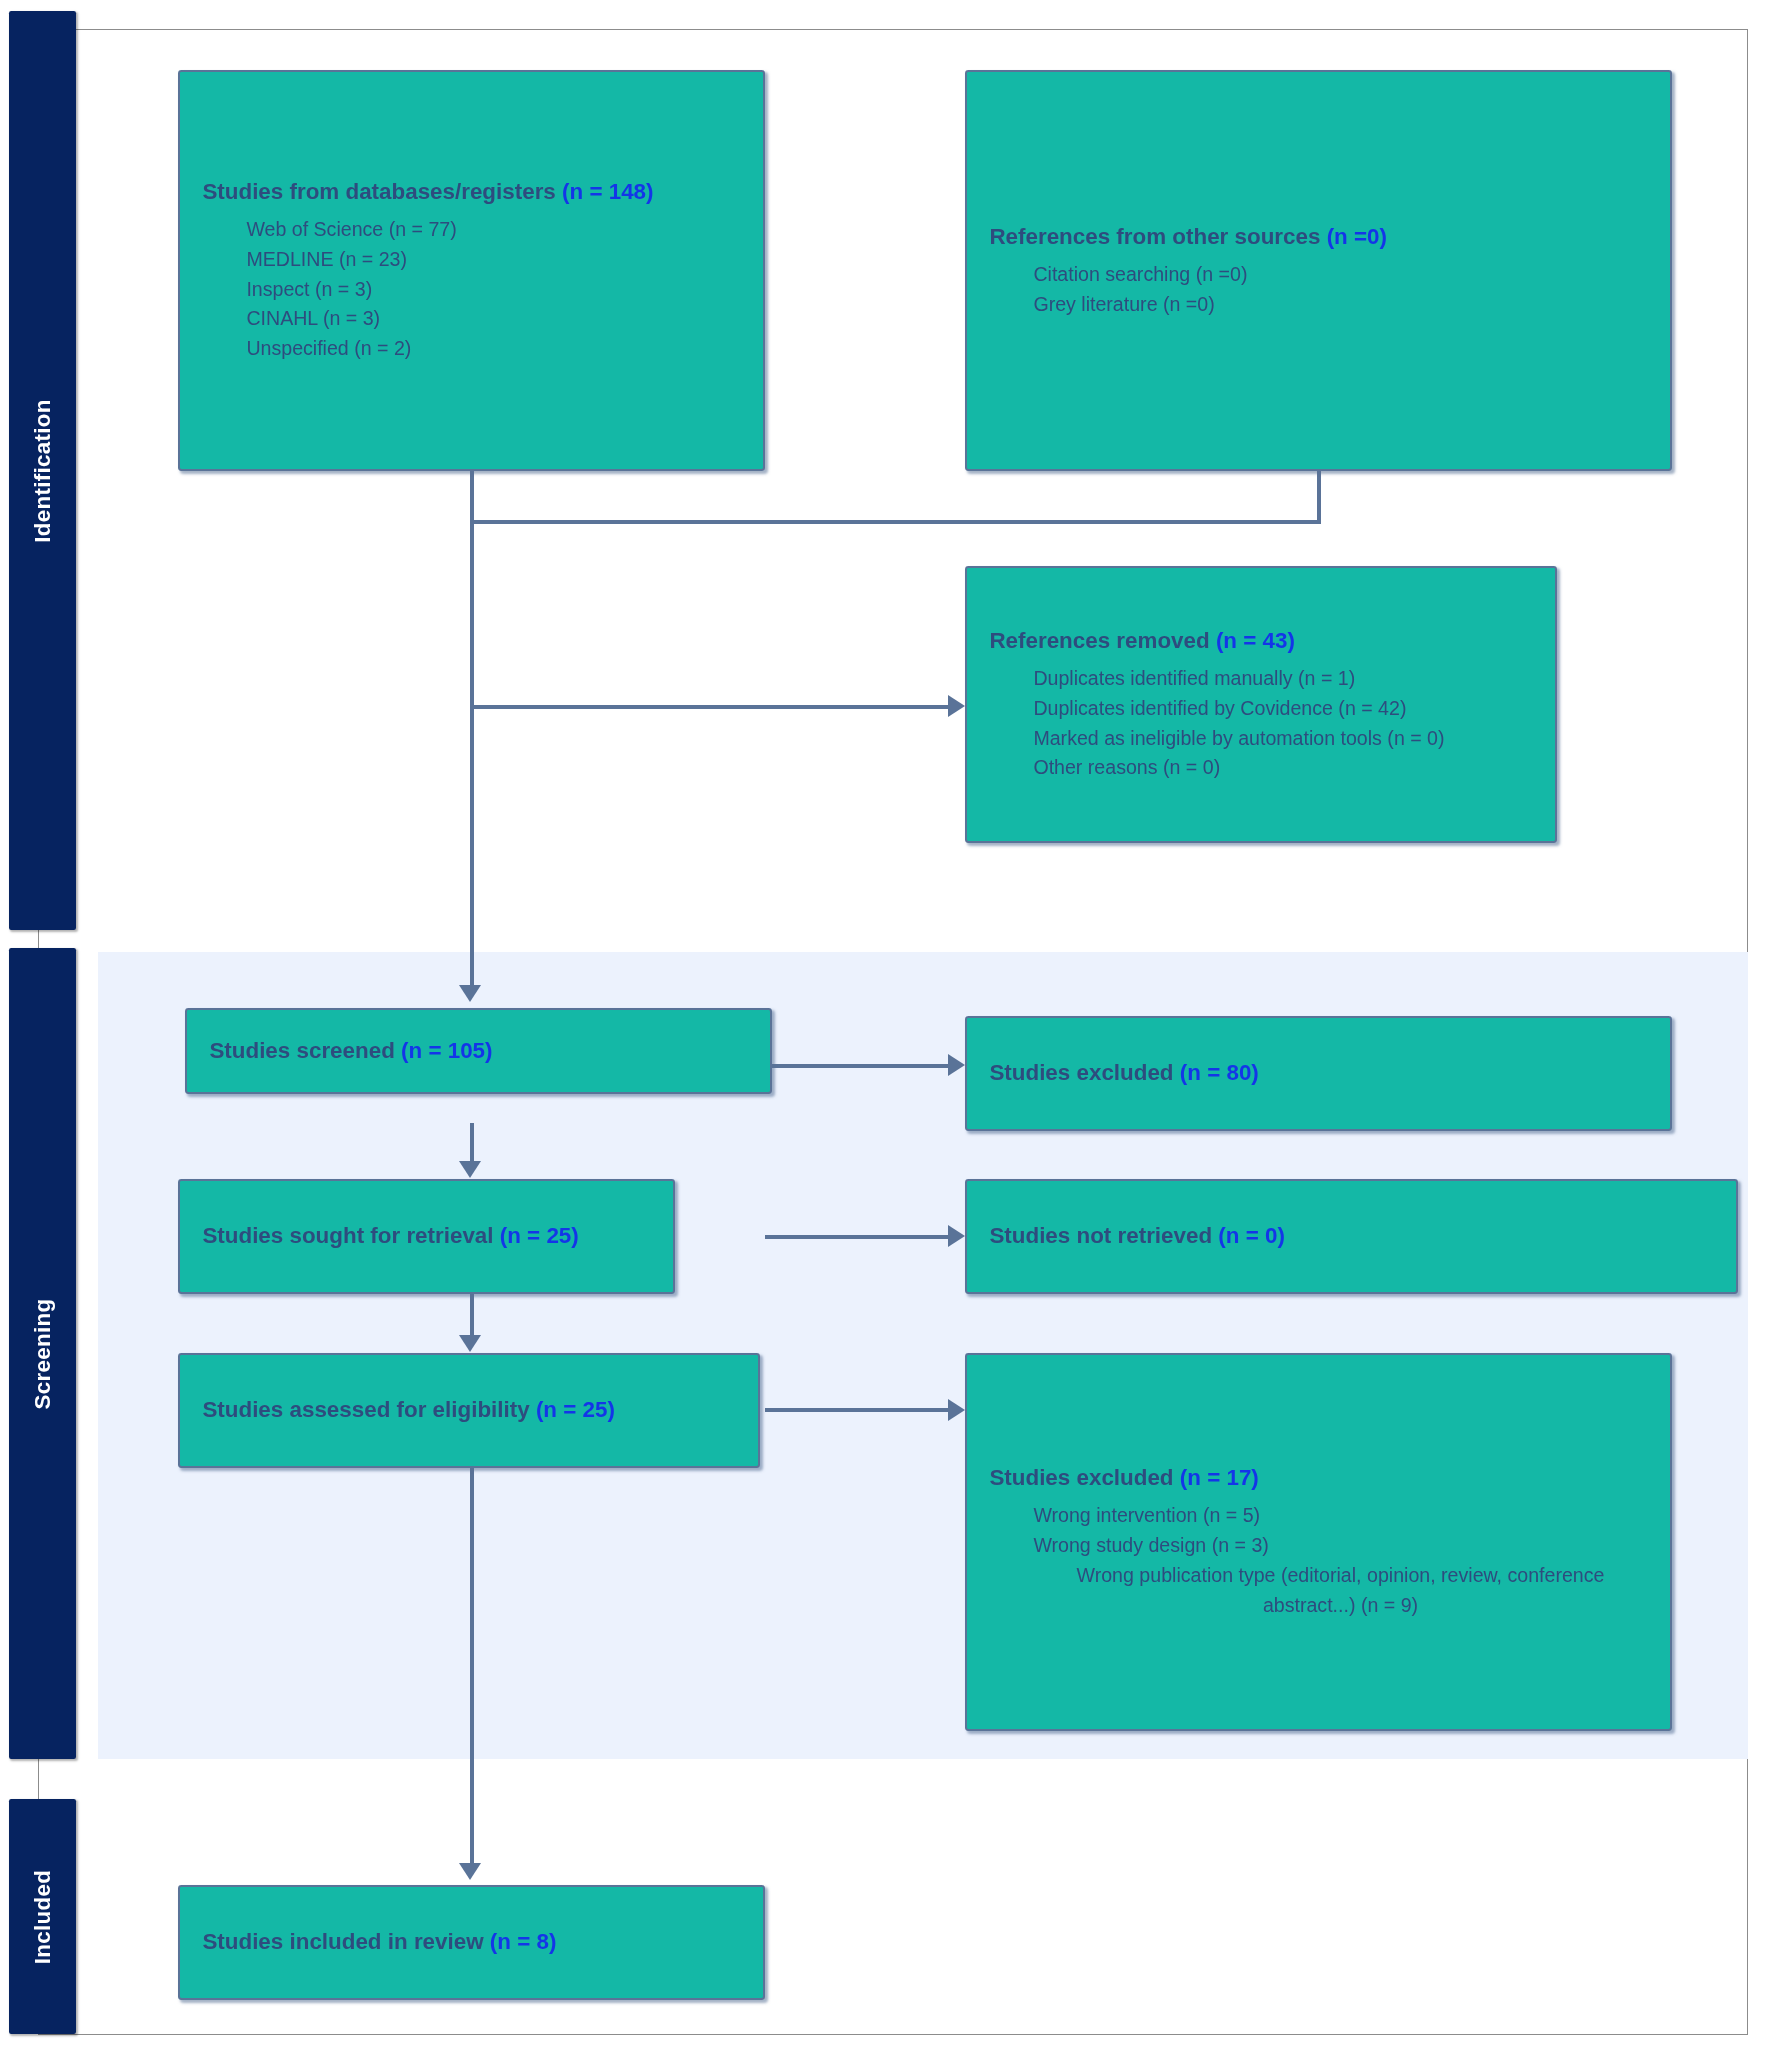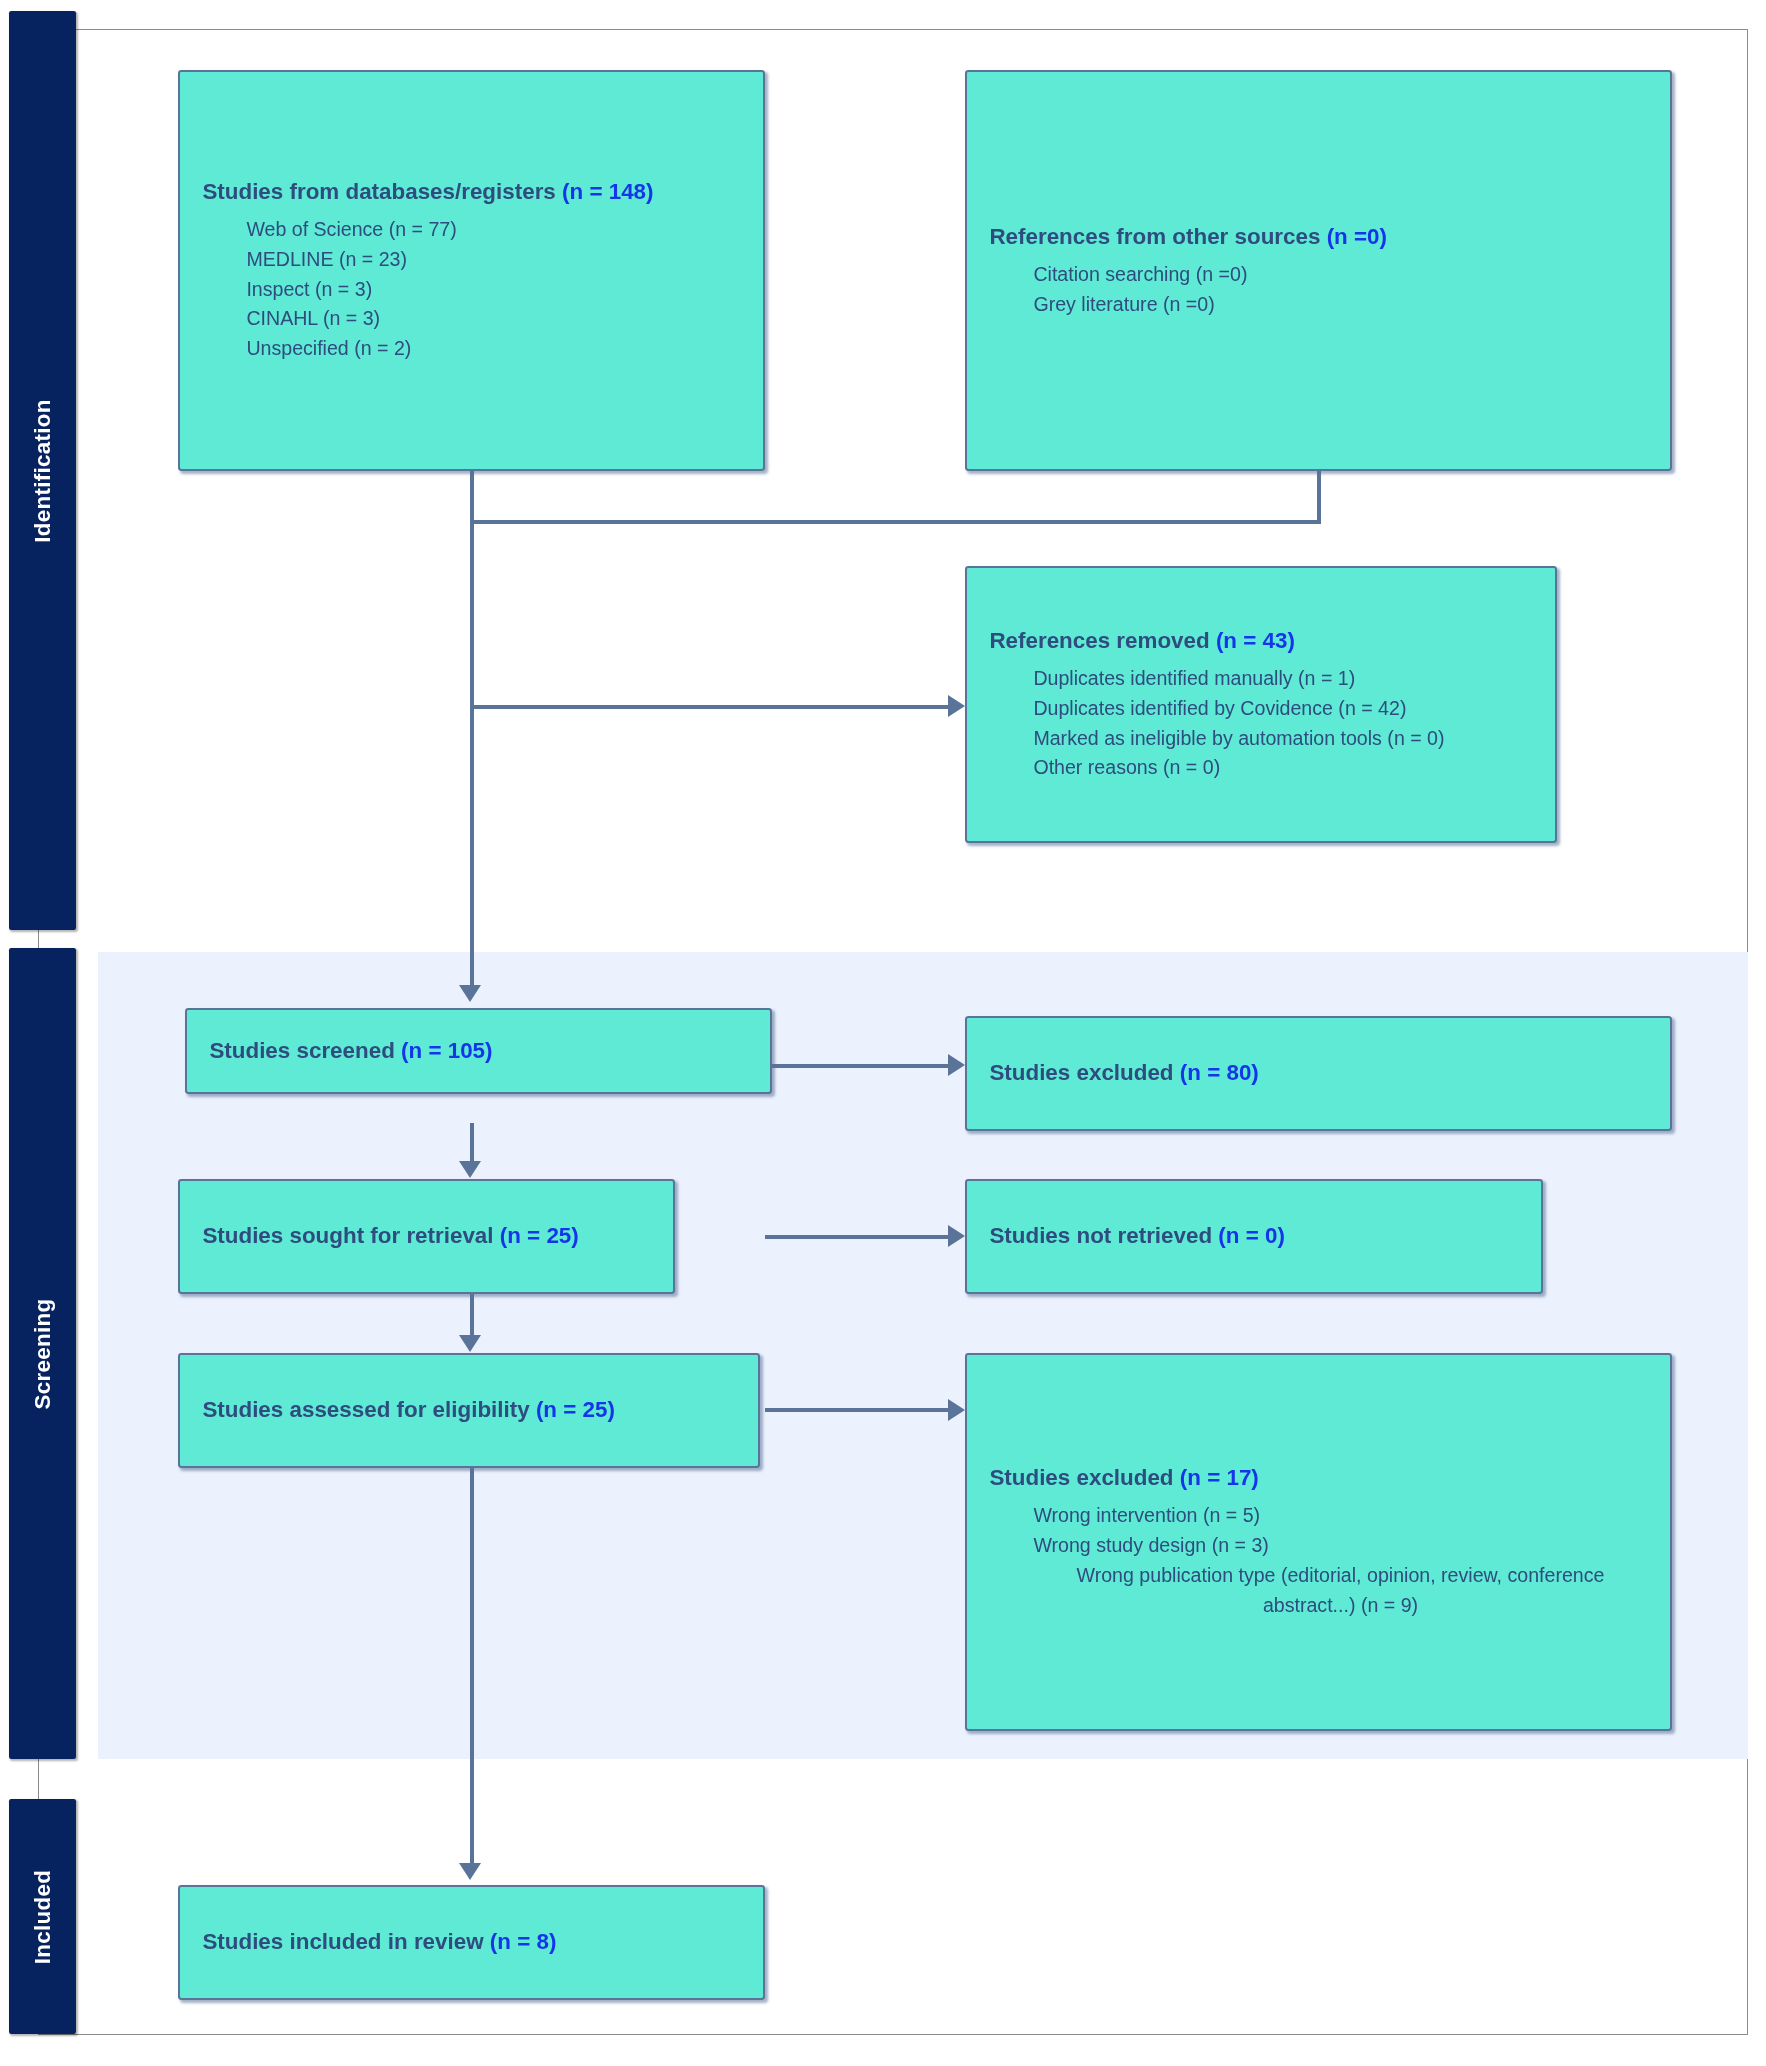--- a/index.html
+++ b/index.html
@@ -39,21 +39,21 @@
     font-size:22.4px;
     letter-spacing:0.3px;
   }
   #rail-identification{top:11.2px;height:919px;}
   #rail-screening{top:948px;height:811px;}
   #rail-included{top:1799px;height:235px;}
 
   
   .fbox{
     position:absolute;
-    background:#5eead4;
+    background:#14b8a6;
     border:2.2px solid #5a7398;
     border-radius:3.4px;
     box-sizing:border-box;
     box-shadow:2.8px 2.8px 2.8px rgba(90,115,152,0.55);
     display:flex;
     flex-direction:column;
     justify-content:center;
   }
   .fbox .inner{padding:0 22.4px;}
   .btitle{
@@ -78,21 +78,21 @@
   }
   .blist li.wrap{white-space:normal;text-indent:0;text-align:center;}
 
   
   #box-databases   {left:178px; top:70px;  width:587px;height:401px;}
   #box-othersources{left:965px;top:70px;  width:707px;height:401px;}
   #box-removed     {left:965px;top:566px; width:592px;height:277px;}
   #box-screened    {left:185px; top:1008px; width:587px;height:86px;}
   #box-excluded80  {left:965px;top:1008px; width:707px;height:115px;margin-top:8px;}
   #box-sought      {left:178px; top:1179px; width:497px;height:115px;}
-  #box-notretr     {left:965px;top:1179px; width:578px;height:115px;}
+  #box-notretr     {left:965px;top:1179px; width:773px;height:115px;}
   #box-assessed    {left:178px; top:1353px; width:582px;height:115px;}
   #box-excluded17  {left:965px;top:1353px; width:707px;height:378px;}
   #box-included    {left:178px; top:1885px; width:587px;height:115px;}
 
   
   .line{position:absolute;background:#5a7398;}
   .vline{width:3.9px;}
   .hline{height:3.9px;}
   .arrow-down{
     position:absolute;

